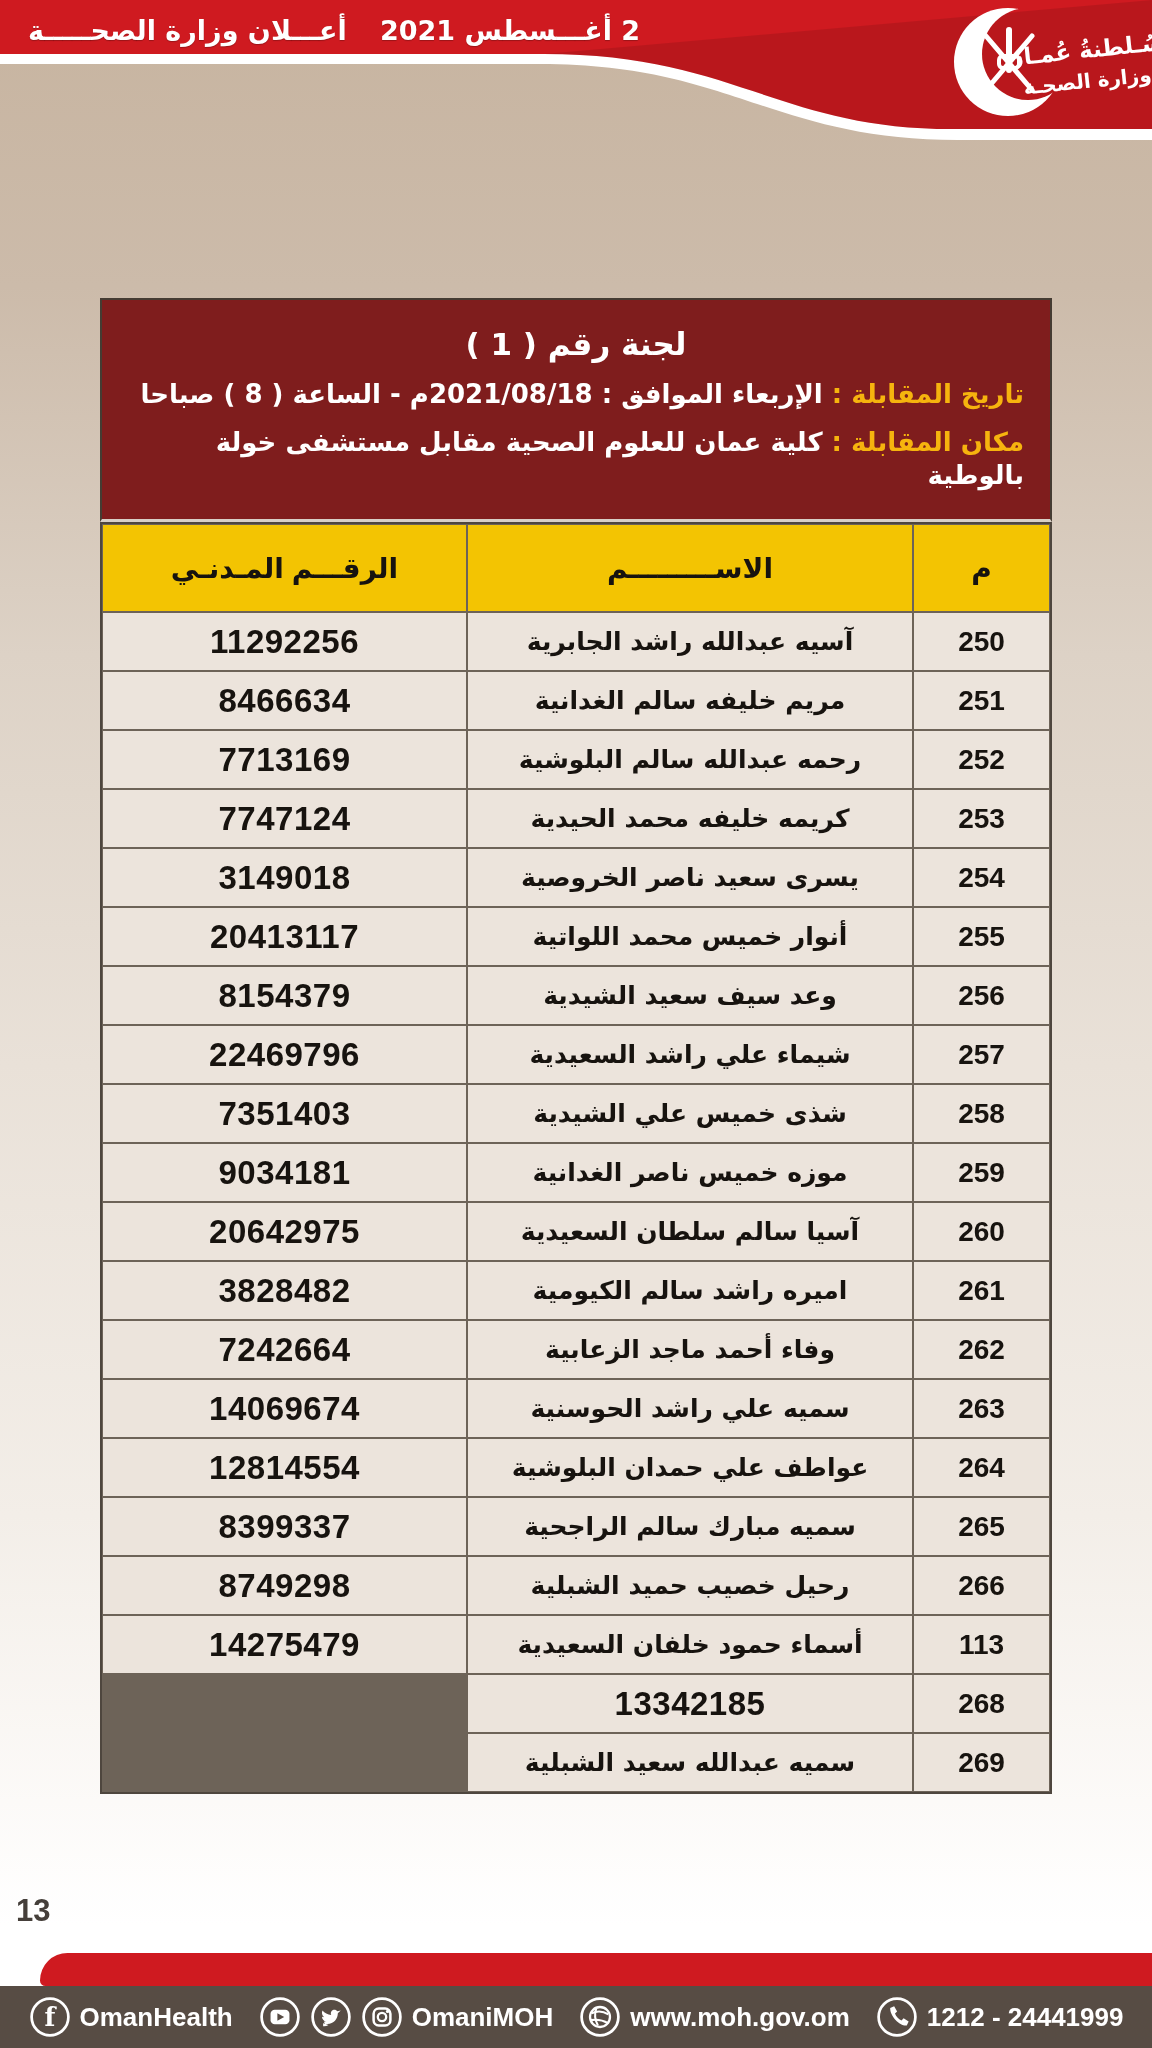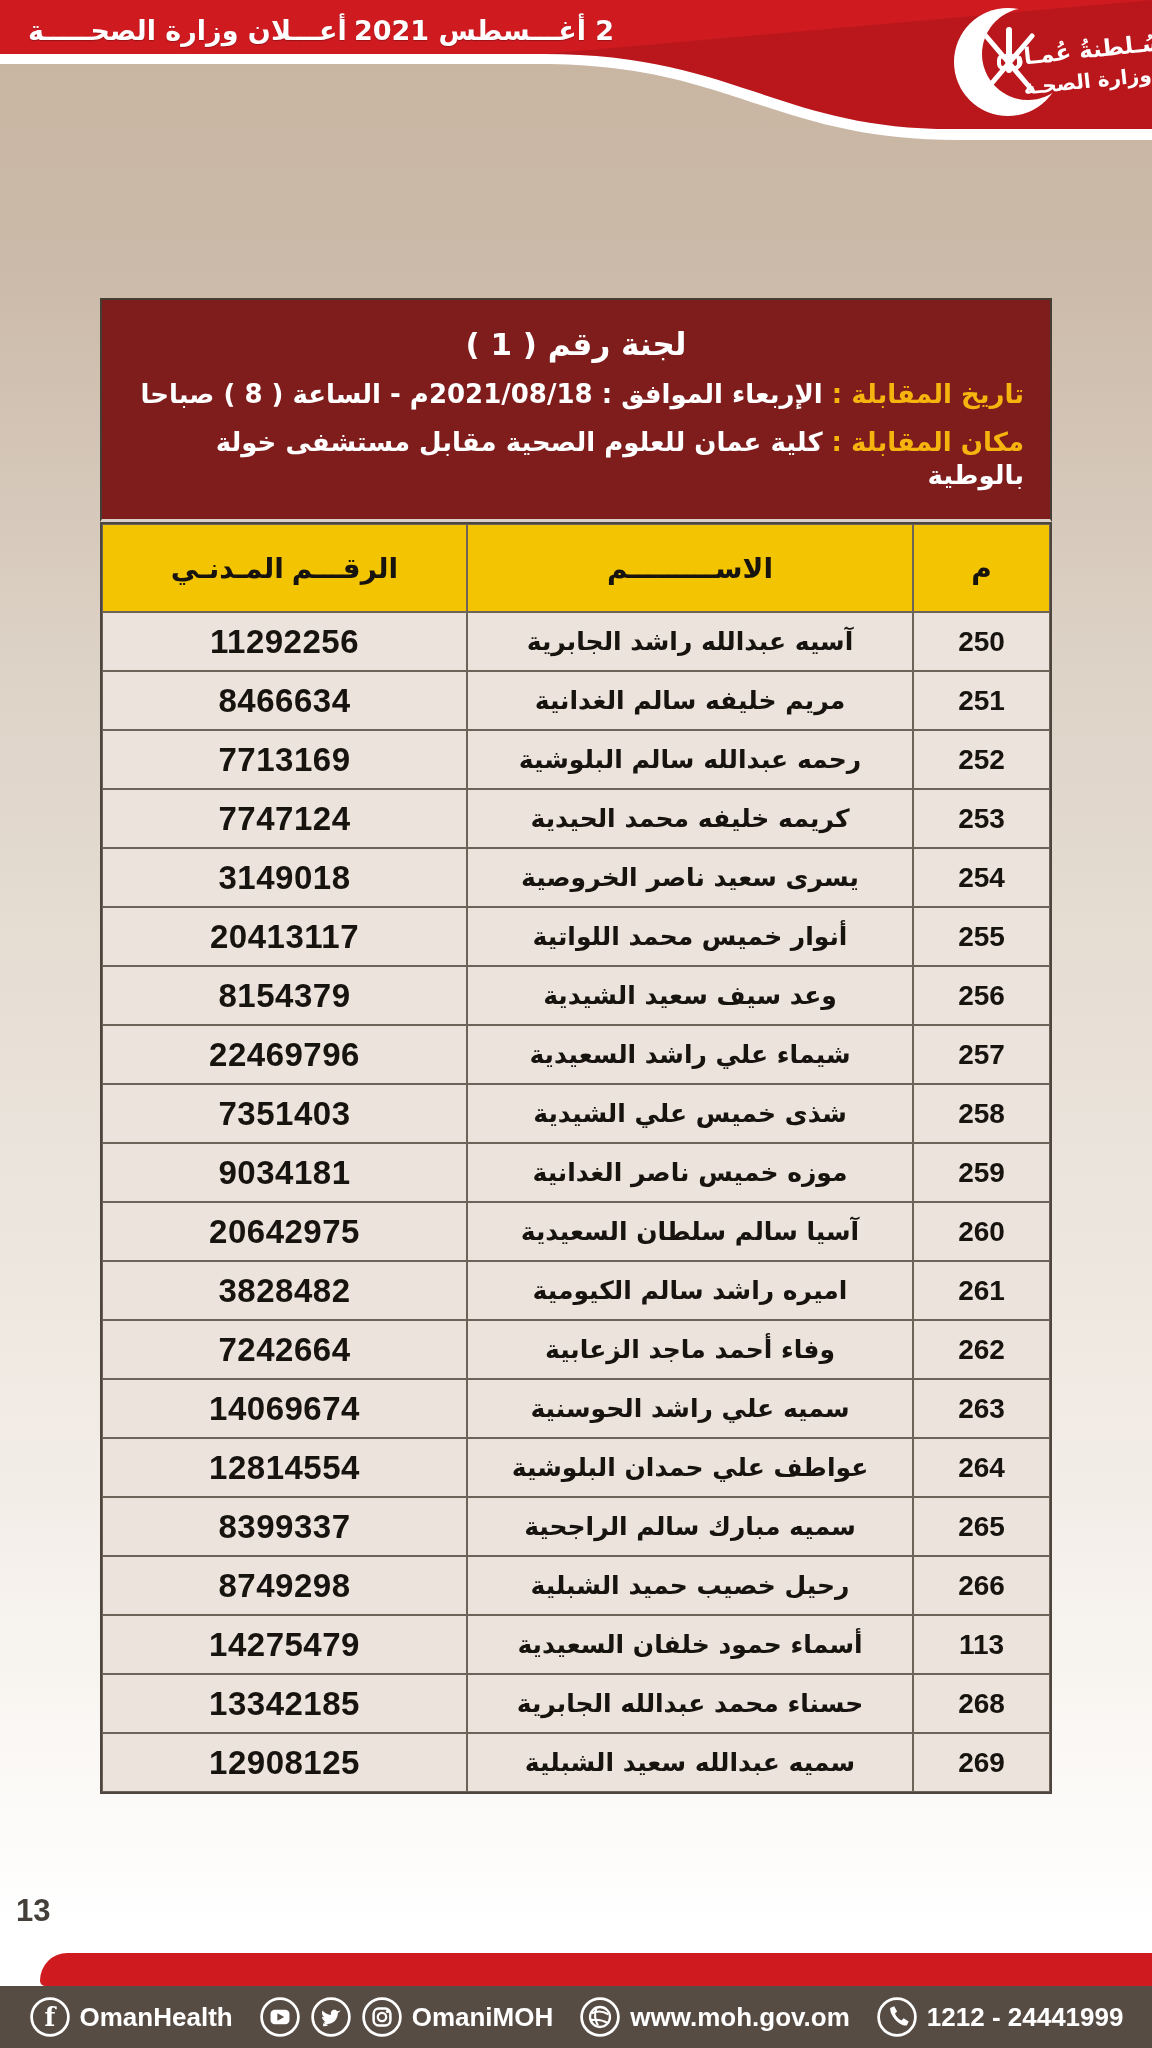--- a/index.html
+++ b/index.html
@@ -13,21 +13,21 @@
     overflow:hidden;
   }
 
   
   .banner-svg { position:absolute; top:0; left:0; width:1152px; height:250px; }
   .banner-text {
     position:absolute; color:#ffffff; font-weight:bold; font-size:27px;
     direction:rtl; white-space:nowrap; text-shadow:0 1px 1px rgba(0,0,0,.25);
   }
   .banner-announce { top:15px; left:28px; }
-  .banner-date { top:15px; left:354px; }
+  .banner-date { top:15px; left:380px; }
 
   
   .content { position:absolute; left:100px; top:298px; width:952px; direction:rtl; }
 
   .title-block {
     height:224px; background:#7f1d1d; border:2px solid #453c33;
     border-bottom:3px solid #d8cfc6;
     color:#ffffff; padding:10px 26px 12px;
     display:flex; flex-direction:column; justify-content:space-evenly;
   }
@@ -227,28 +227,26 @@
   </div>
 
   <div class="trow">
     <div class="cell cell-serial">113</div>
     <div class="cell cell-name">أسماء حمود خلفان السعيدية</div>
     <div class="cell cell-civil">14275479</div>
   </div>
 
   <div class="trow">
     <div class="cell cell-serial">268</div>
-    <div class="cell cell-name">حسناء محمد عبدالله الجابرية</div>
     <div class="cell cell-civil">13342185</div>
   </div>
 
   <div class="trow">
     <div class="cell cell-serial">269</div>
     <div class="cell cell-name">سميه عبدالله سعيد الشبلية</div>
-    <div class="cell cell-civil">12908125</div>
   </div>
 </div>
   </div>
 
 </div>
 
 <div class="page-number">13</div>
 <div class="bottom-red-stripe"></div>
 
 <div class="footer-bar">

